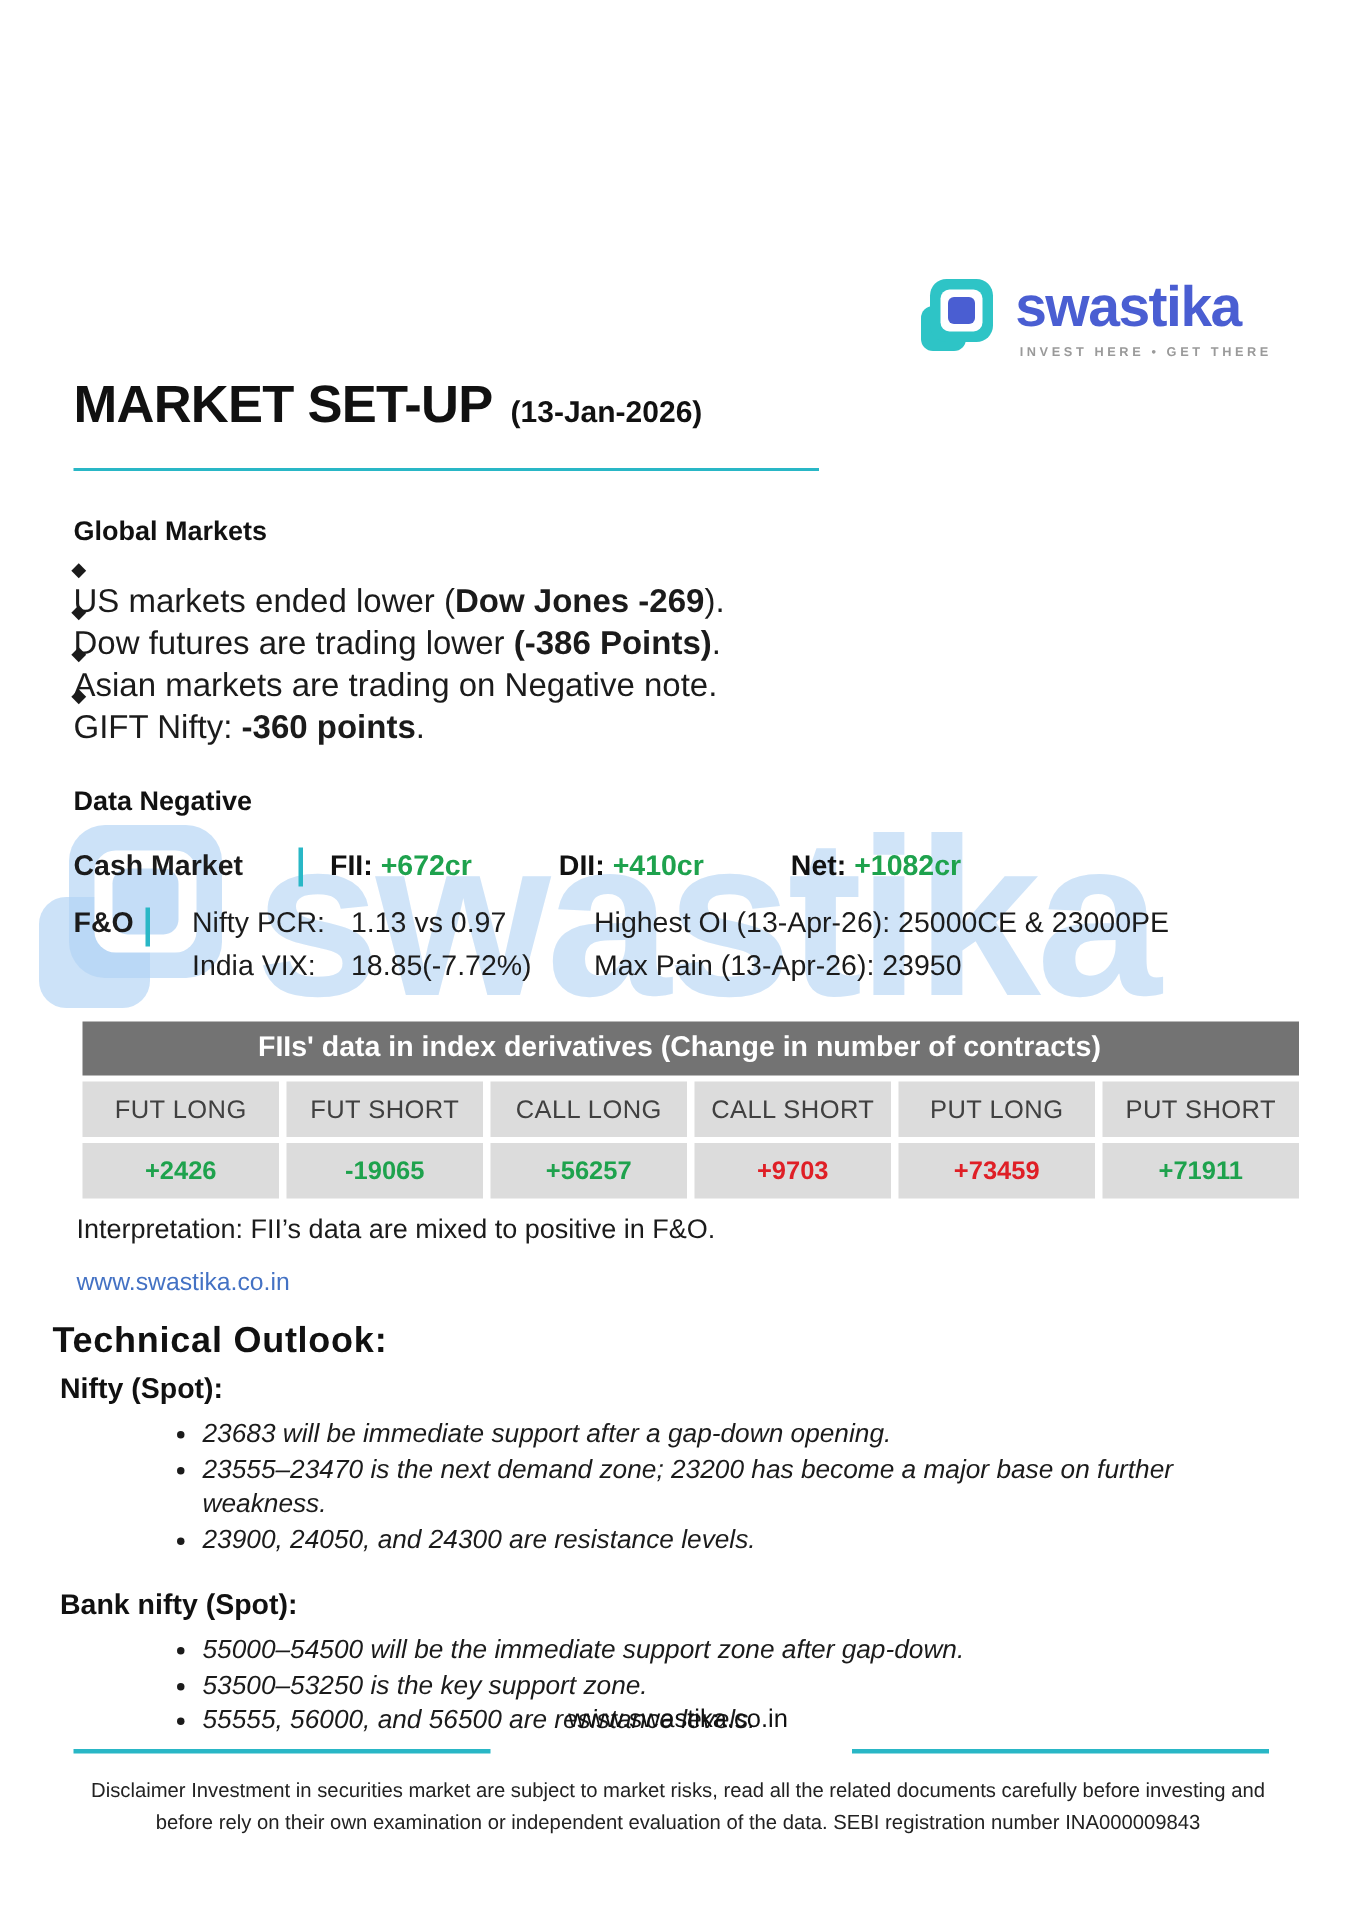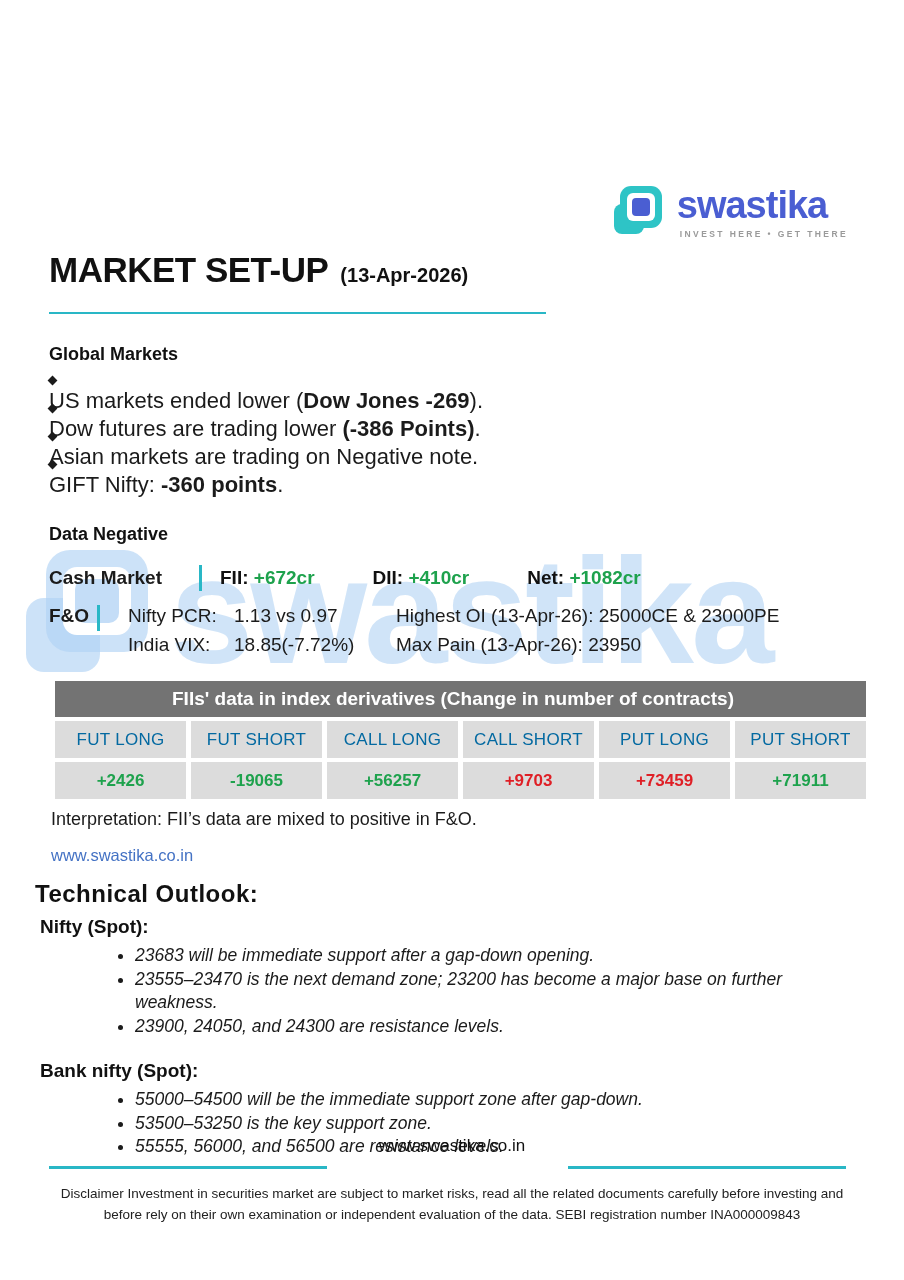--- a/index.html
+++ b/index.html
@@ -52,21 +52,21 @@
   .fo-row{display:flex;align-items:flex-start;margin-top:14px;font-size:19px;}
   .fo-label{font-weight:700;width:48px;}
   .fo-grid{display:grid;grid-template-columns:268px auto;row-gap:7px;margin-left:28px;}
   .fo-ll{display:inline-block;width:106px;}
   .fo-right{color:#1b1b1b;}
   
   .fii-table{position:absolute;left:55px;top:681px;width:811px;z-index:2;}
   .fii-title{height:36px;line-height:36px;background:#737373;color:#fff;font-size:19px;font-weight:700;padding-left:117px;}
   .trow{display:flex;gap:5px;margin-top:4px;}
   .cell{flex:1;height:37px;display:flex;align-items:center;justify-content:center;background:#dcdcdc;font-size:17px;}
-  .th{color:#0369a1;letter-spacing:.3px;}
+  .th{color:#404040;letter-spacing:.3px;}
   .tv{font-weight:700;}
   .tv.green{color:#1ea24d;}
   .tv.red{color:#df1f26;}
   
   .interpretation{position:absolute;left:51px;top:809px;font-size:18px;z-index:1;}
   .blue-link{position:absolute;left:51px;top:846px;font-size:16.5px;color:#4472c4;z-index:1;text-decoration:none;cursor:pointer;}
   
   .outlook{position:absolute;left:35px;top:880px;z-index:1;width:830px;}
   .outlook-h{font-size:24px;font-weight:700;letter-spacing:.5px;color:#111;}
   .sub-h{font-size:19px;font-weight:700;color:#111;margin:8px 0 6px 5px;}
@@ -102,21 +102,21 @@
       <div class="li-ring-in"></div>
       <div class="li-center"></div>
     </div>
     <div>
       <div class="logo-name">swastika</div>
       <div class="logo-tagline">INVEST HERE • GET THERE</div>
     </div>
   </div>
 
   <div class="title-block">
-    <span class="title-main">MARKET SET-UP</span><span class="title-date">(13-Apr-2026)</span>
+    <span class="title-main">MARKET SET-UP</span><span class="title-date">(13-Jan-2026)</span>
     <div class="title-rule"></div>
   </div>
 
   <div class="global">
     <div class="section-h">Global Markets</div>
     <div class="g-bullets">
         <div class="g-bullet">
           <span class="diamond"></span>
           <span class="g-text"><span>US markets ended lower (</span><span class="b">Dow Jones -269</span><span>).</span></span>
         </div>

